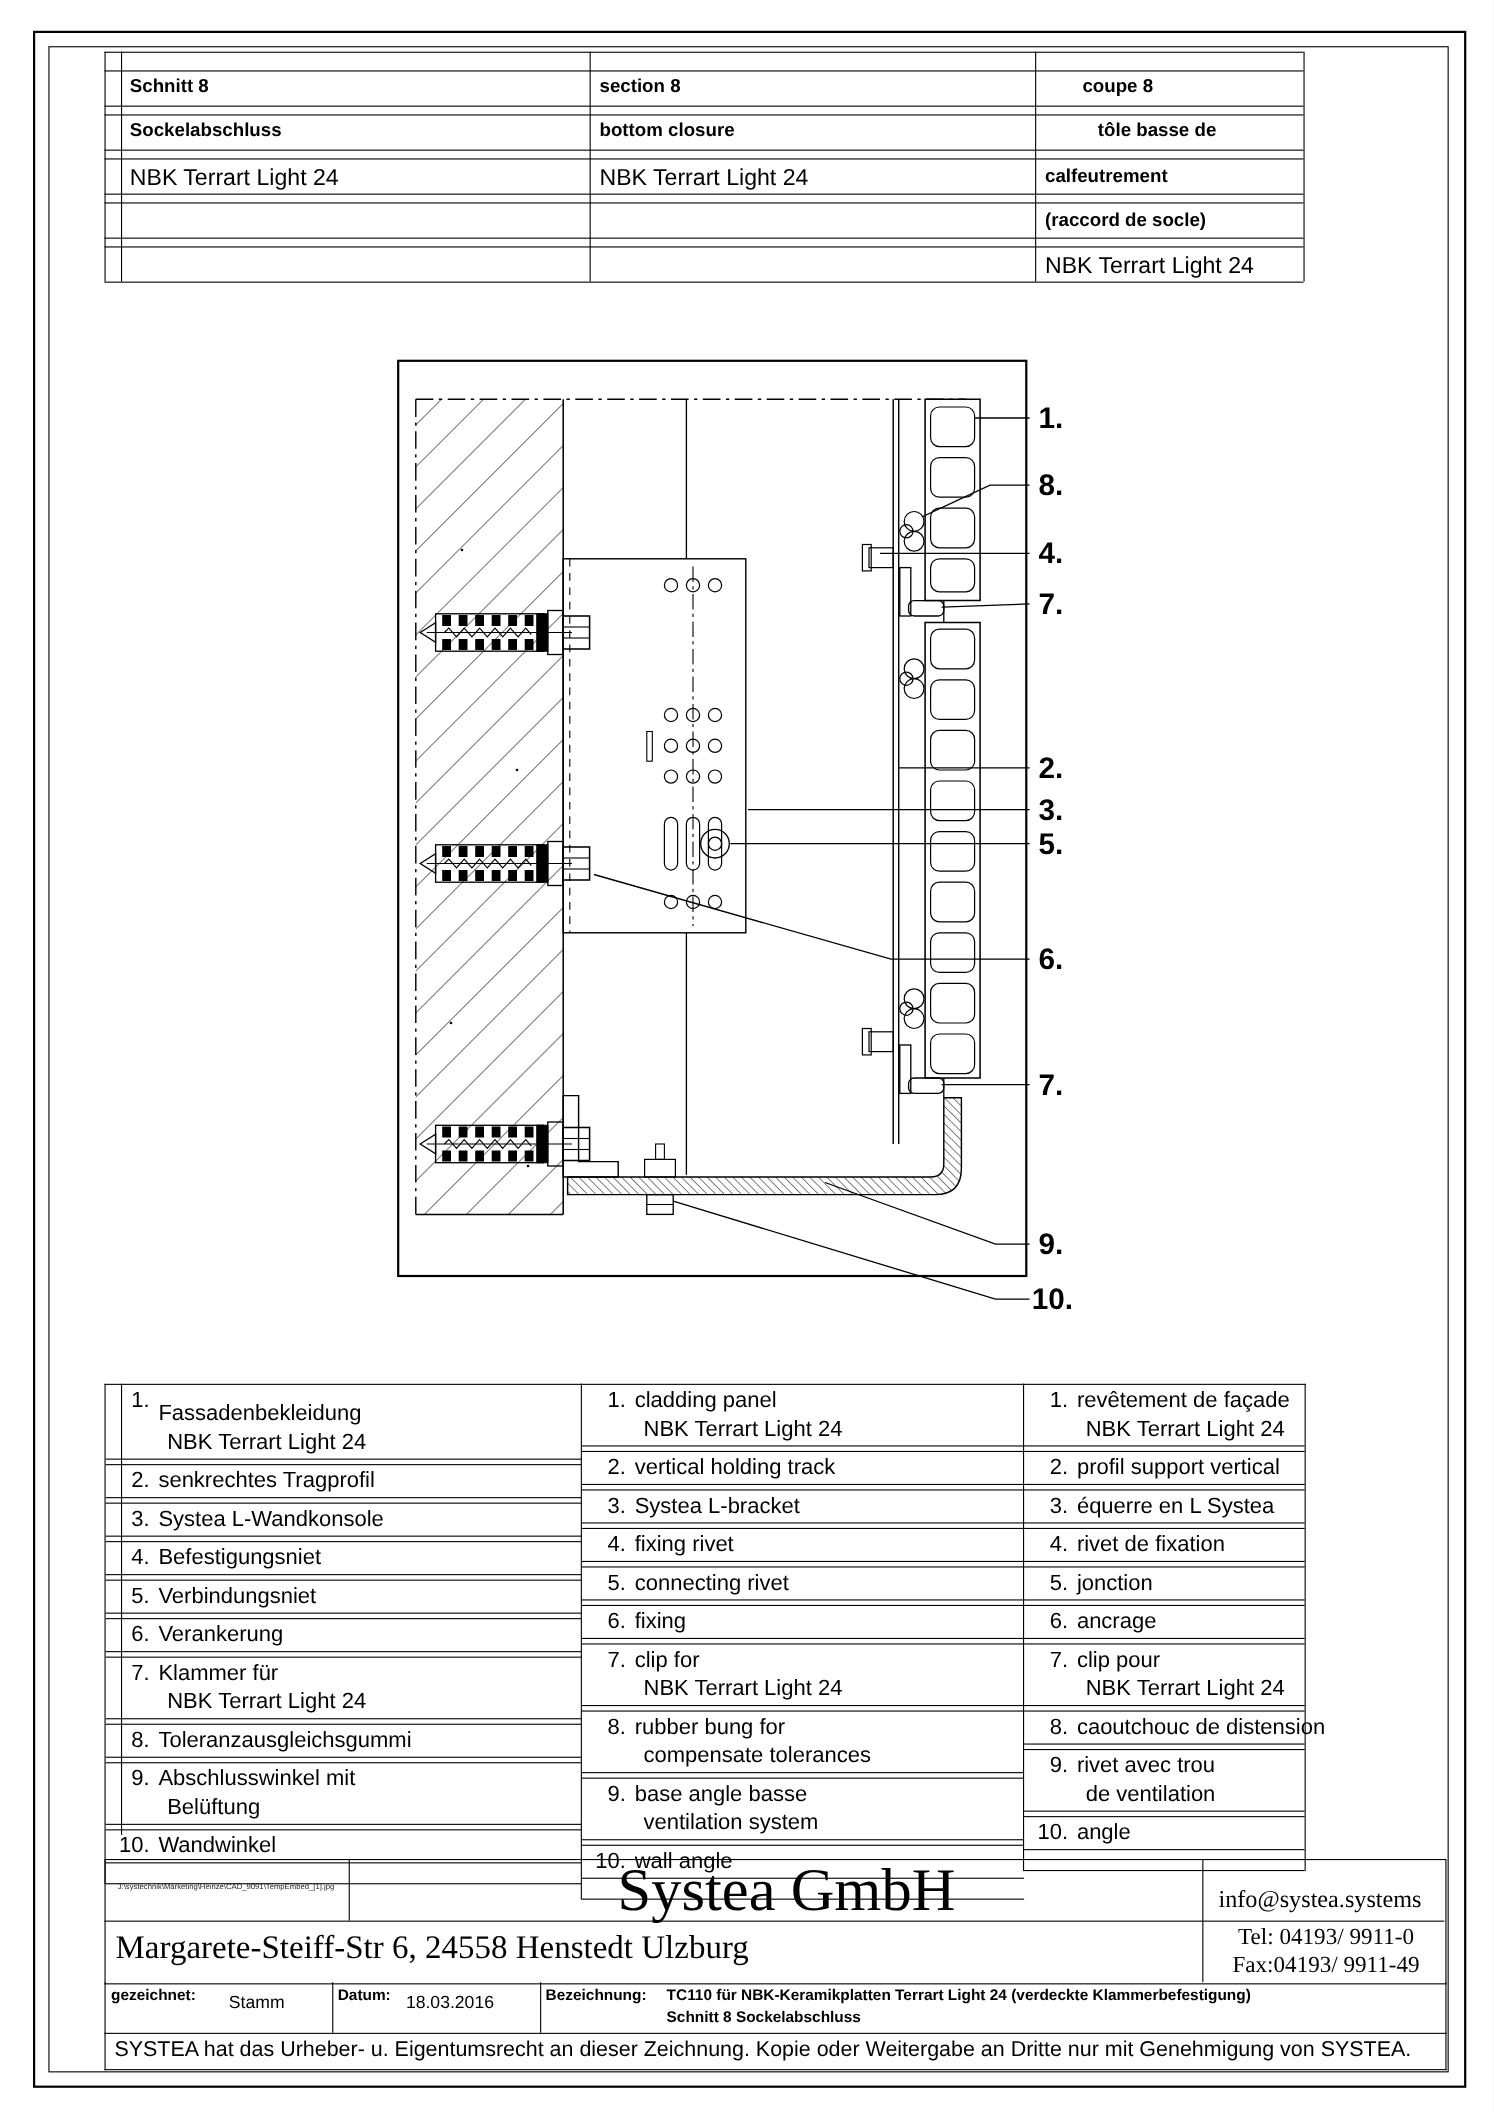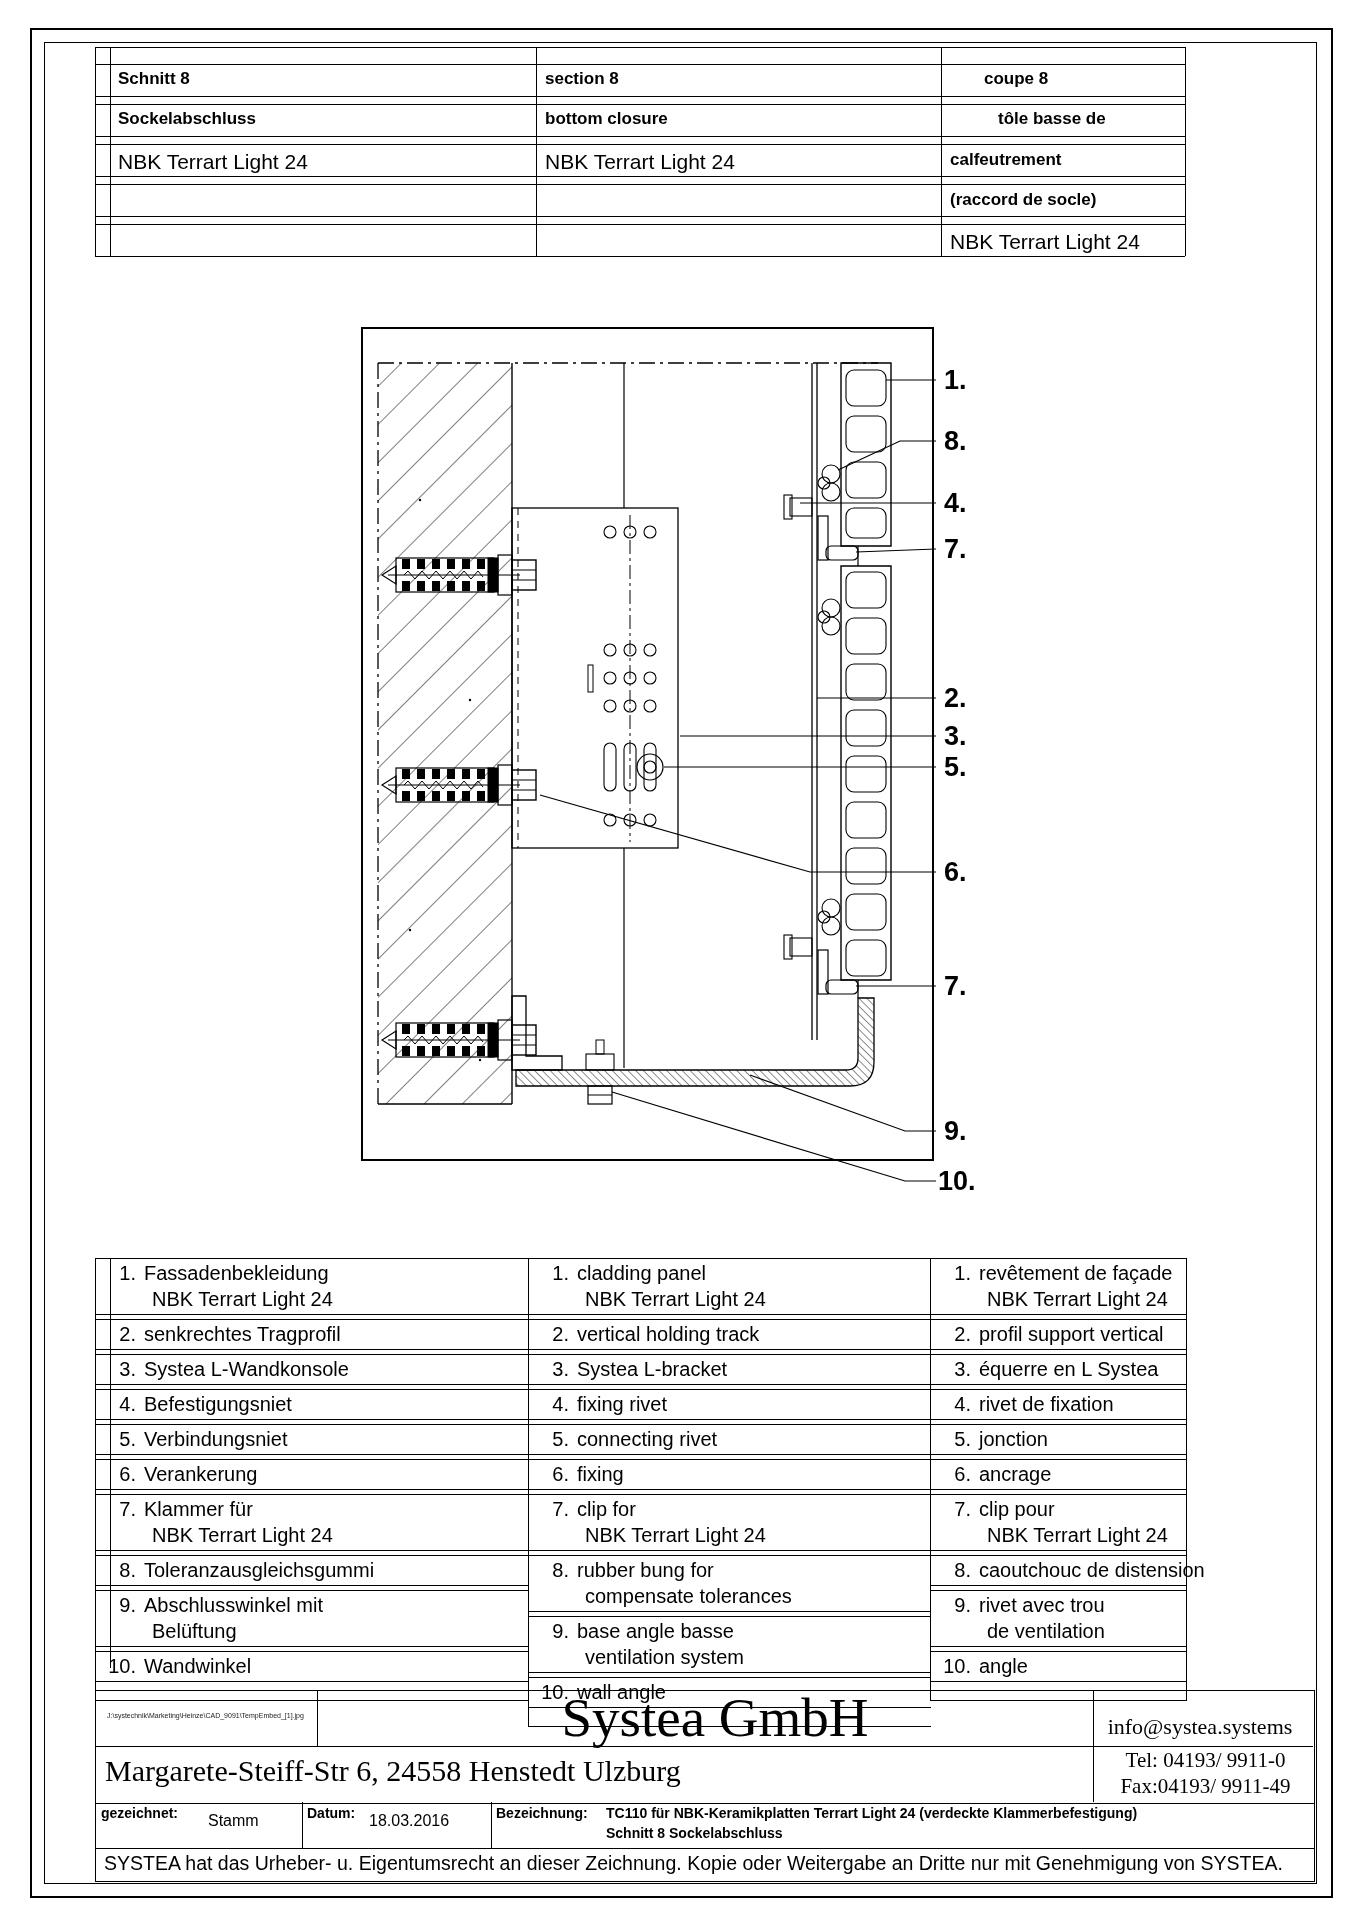--- a/index.html
+++ b/index.html
@@ -247,21 +247,21 @@
       <text class="callout" x="938" y="1190">10.</text>
     </g>
   </svg>
 
   <div class="abs" id="legend" style="left:95px;top:1258px;width:1090px;height:434px;">
     <div class="abs vline" style="left:15px;top:0;height:410px;"></div>
   <div class="leg-col" style="left: 0px; width: 433px; font-size: 20px; border-left: 1px solid rgb(0, 0, 0);">
         <div class="leg-row">
           <span class="leg-num">1.</span>
           <div class="leg-lines">
-            <div style="white-space: nowrap;">Fassadenbekleidung</div>
+            <div style="white-space: nowrap; margin-top: 12px;">Fassadenbekleidung</div>
             <div style="white-space: nowrap; margin-left: 8px;">NBK Terrart Light 24</div>
           </div>
         </div>
         <div class="leg-gap"></div>
         <div class="leg-row">
           <span class="leg-num">2.</span>
           <div class="leg-lines">
             <div style="white-space: nowrap;">senkrechtes Tragprofil</div>
           </div>
         </div>

